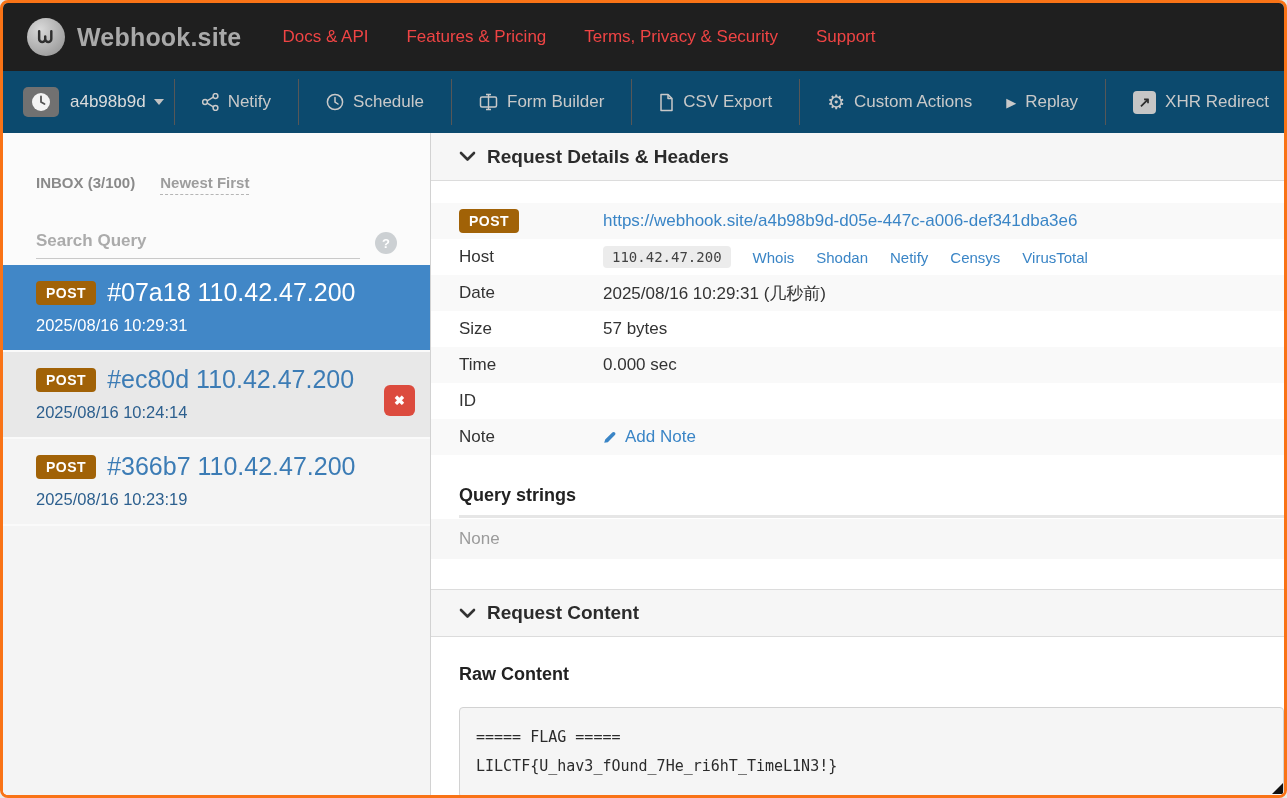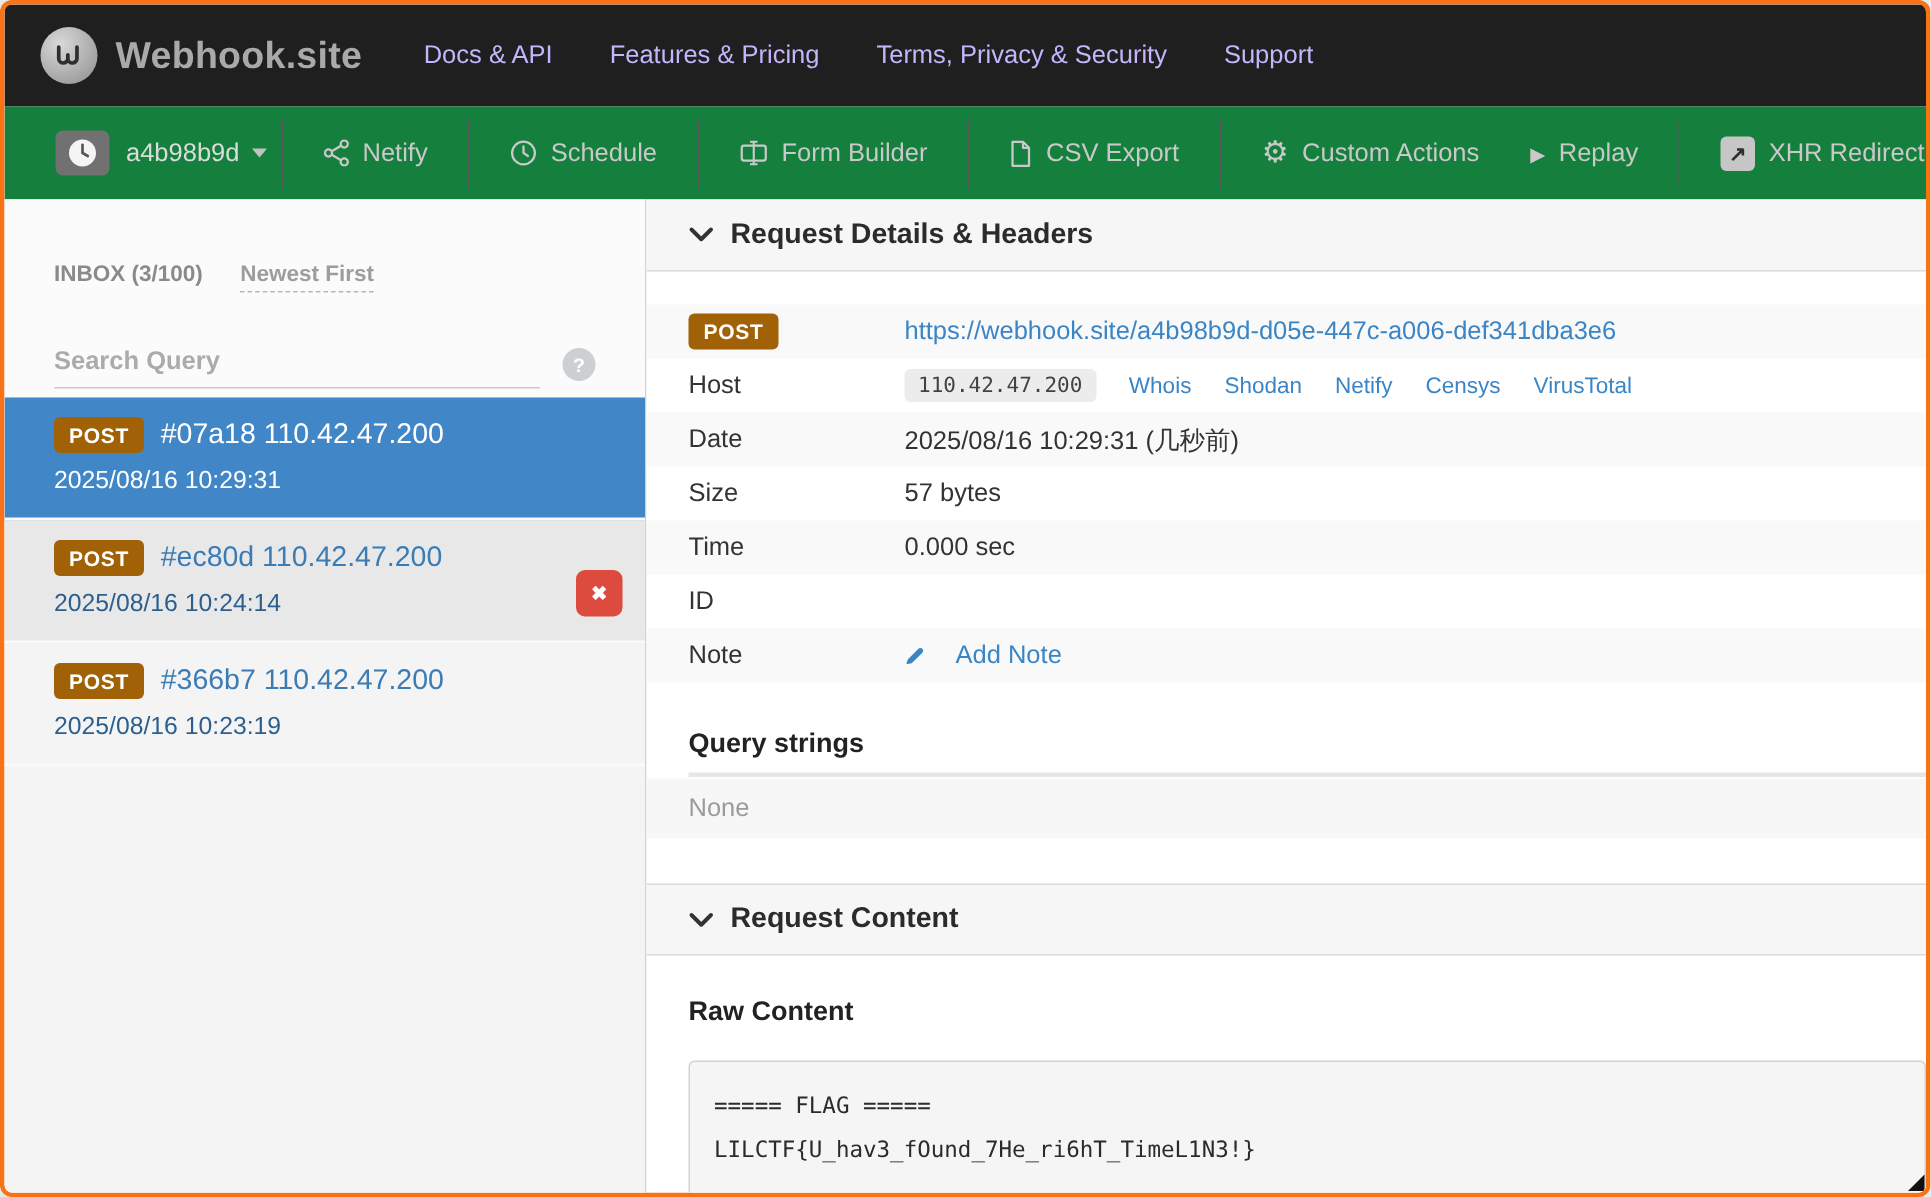--- a/index.html
+++ b/index.html
@@ -8,24 +8,24 @@
     position:relative; width:1287px; height:798px; background:#fff;
     border:3px solid #f97316; border-radius:8px; overflow:hidden;
   }
 
   
   .topnav { height:68px; background:#1f1f1f; display:flex; align-items:center; padding-left:24px; }
   .brand { display:flex; align-items:center; margin-right:22px; cursor:pointer; }
   .logo-circle { width:38px; height:38px; border-radius:50%; background:#a9a9a9; display:flex; align-items:center; justify-content:center; margin-right:12px;
     background:radial-gradient(circle at 35% 30%, #d9d9d9, #8d8d8d); }
   .brand-name { font-size:25px; font-weight:bold; color:#a9a9a9; letter-spacing:0.2px; }
-  .topnav-item { color:#c4b5fd; font-size:17px; margin:0 19px; text-decoration:none; cursor:pointer; white-space:nowrap; }
+  .topnav-item { color:#ef4444; font-size:17px; margin:0 19px; text-decoration:none; cursor:pointer; white-space:nowrap; }
 
   
-  .toolbar { height:62px; background:#15803d; display:flex; align-items:center; padding-left:34px; white-space:nowrap; overflow:hidden; }
+  .toolbar { height:62px; background:#0c4a6e; display:flex; align-items:center; padding-left:20px; white-space:nowrap; overflow:hidden; }
   .token { display:flex; align-items:center; cursor:pointer; }
   .token-badge { width:36px; height:30px; background:#717171; border-radius:5px; display:flex; align-items:center; justify-content:center; margin-right:11px; }
   .token-label { color:#dcdcdc; font-size:17px; }
   .caret-down { width:0; height:0; border-left:5px solid transparent; border-right:5px solid transparent; border-top:6px solid #c2c2c2; margin-left:8px; display:inline-block; }
   .tb-sep { width:1px; height:46px; background:#575757; margin:0 10px; flex:none; }
   .tb-item { display:flex; align-items:center; gap:9px; color:#c9c9c9; font-size:17px; padding:0 17px; cursor:pointer; flex:none; }
   .tb-glyph { color:#c9c9c9; font-size:17px; line-height:1; }
   .xhr-badge { width:23px; height:23px; background:#c6c6c6; border-radius:4px; display:flex; align-items:center; justify-content:center; color:#2e2e2e; font-size:14px; font-weight:bold; }
 
   
@@ -40,21 +40,21 @@
   .search-input::placeholder { color:#ababab; opacity:1; }
   .qmark { width:22px; height:22px; border-radius:50%; background:#ccd0d3; color:#fff; font-size:13px; font-weight:bold; display:flex; align-items:center; justify-content:center; margin-left:15px; cursor:pointer; }
 
   .req-list { flex:1; background:#f4f4f4; }
   .req-item { padding:13px 33px 15px 33px; border-bottom:2px solid #fafafa; position:relative; cursor:pointer; }
   .req-item.selected { background:#4187c7; }
   .req-item.hovered { background:#e8e8e8; }
   .req-item.plain { background:#f4f4f4; }
   .req-line1 { display:flex; align-items:center; }
   .method-badge { background:#a16207; color:#fff; font-size:14px; font-weight:bold; padding:4px 10px; border-radius:4px; margin-right:11px; letter-spacing:0.5px; }
-  .req-title { font-size:19px; }
+  .req-title { font-size:25px; }
   .req-item.selected .req-title { color:#fff; }
   .req-item:not(.selected) .req-title { color:#3c7cb5; }
   .req-date { font-size:16.5px; margin-top:9px; }
   .req-item.selected .req-date { color:#fff; }
   .req-item:not(.selected) .req-date { color:#2c5f8e; }
   .delete-btn { position:absolute; right:15px; top:33px; width:31px; height:31px; background:#dc4b3e; border:none; border-radius:6px; color:#fff; font-size:13px; font-weight:bold; display:flex; align-items:center; justify-content:center; cursor:pointer; }
 
   
   .main { flex:1; background:#fff; overflow:hidden; }
   .section-head { height:48px; background:#f6f6f6; border-bottom:1px solid #dcdcdc; display:flex; align-items:center; padding-left:28px; gap:11px; }
@@ -63,21 +63,21 @@
   .chev { display:inline-flex; cursor:pointer; }
 
   .details-table { margin-top:22px; }
   .drow { min-height:36px; display:flex; align-items:center; padding:4px 10px 4px 28px; font-size:17px; color:#333; }
   .drow.odd { background:#f9f9f9; }
   .dlabel { width:144px; flex:none; color:#333; }
   .dval { display:flex; align-items:center; gap:22px; }
   .url-link { color:#3a85c6; font-size:17px; text-decoration:none; cursor:pointer; }
   .host-chip { font-family:"DejaVu Sans Mono", monospace; font-size:14px; background:#ececec; border-radius:4px; padding:3px 9px; color:#424242; }
   .mini-link { color:#3a85c6; font-size:15px; text-decoration:none; cursor:pointer; }
-  .note-link { color:#3a85c6; font-size:17px; text-decoration:none; cursor:pointer; display:flex; align-items:center; gap:20px; }
+  .note-link { color:#3a85c6; font-size:17px; text-decoration:none; cursor:pointer; display:flex; align-items:center; gap:8px; }
 
   .sub-head { margin:30px 0 0 28px; font-size:18px; font-weight:bold; color:#222; padding-bottom:9px; }
   .qs-divider { border-bottom:3px solid #e6e6e6; }
   .qs-none-row { background:#f7f7f7; min-height:40px; display:flex; align-items:center; padding-left:28px; color:#9b9b9b; font-size:17px; margin-top:1px; }
 
   .raw-title { margin:27px 0 0 28px; font-size:18px; font-weight:bold; color:#222; }
   .code-block { margin:22px 0 0 28px; background:#f5f5f5; border:1px solid #d2d2d2; border-radius:4px; padding:15px 16px; font-family:"DejaVu Sans Mono", monospace; font-size:15px; color:#2b2b2b; line-height:1.95; }
 
   .corner-mark { position:absolute; right:1px; bottom:1px; width:0; height:0; border-left:11px solid transparent; border-bottom:11px solid #111; }
 

